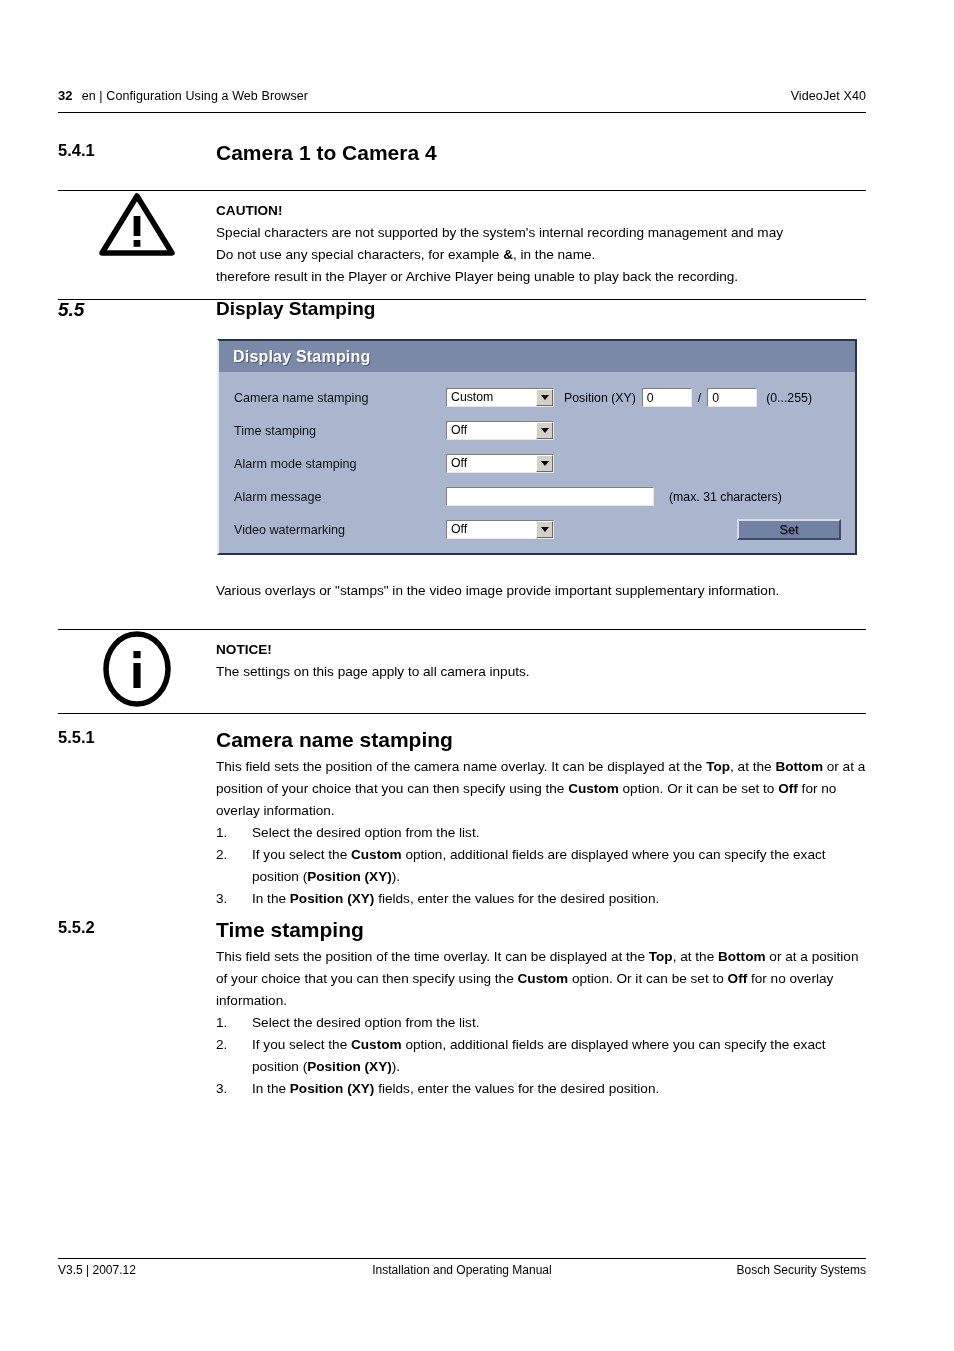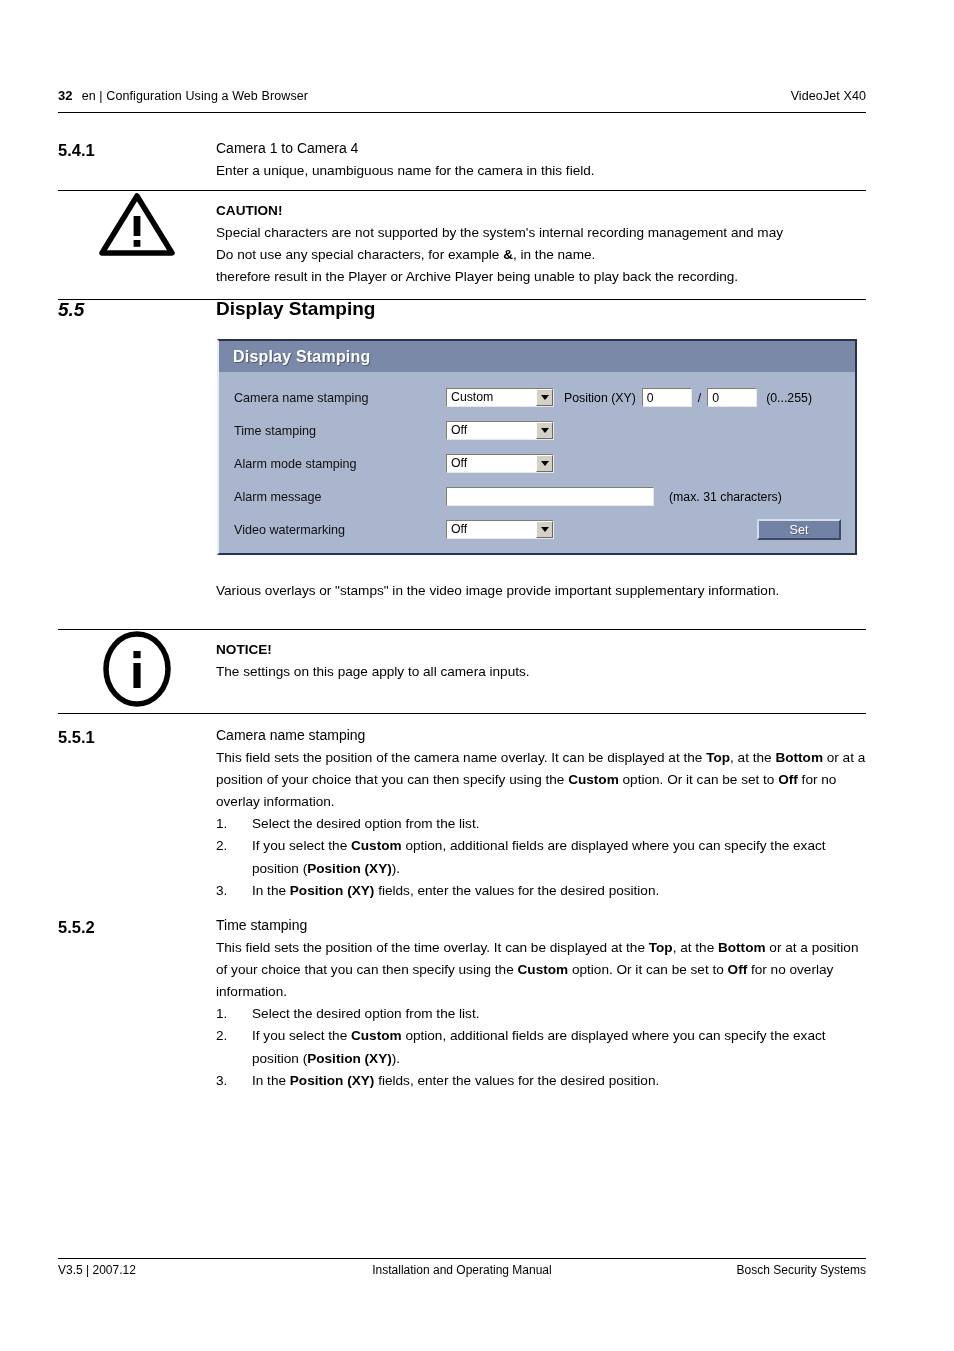--- a/index.html
+++ b/index.html
@@ -34,21 +34,21 @@
   .sec {
     position: absolute; left: 58px; width: 808px;
     display: flex;
   }
   .sec .num {
     width: 158px; flex: 0 0 158px;
     font-weight: bold; font-size: 16.5px; line-height: 1.25;
   }
   .sec .body { flex: 1 1 auto; }
   .sec h3 {
-    margin: 0 0 3px 0; font-size: 14px; font-weight: normal; line-height: 1.22;
+    margin: 0 0 3px 0; font-size: 21px; font-weight: bold; line-height: 1.22;
   }
   .sec h2 {
     margin: 0; font-size: 19px; font-weight: bold; line-height: 1.2;
   }
   .sec .num.big { font-size: 19px; font-style: italic; }
   p.tx {
     margin: 0; font-size: 13.6px; line-height: 22.1px;
   }
 
   
@@ -143,23 +143,23 @@
   }
   .tinput.num { width: 50px; }
   .tinput.msg { width: 208px; }
   .slash { margin: 0 6px; font-size: 12.3px; }
   .rangetx { margin-left: 9px; font-size: 12.3px; }
   .hinttx { margin-left: 15px; font-size: 12.3px; }
 
   
   .setbtn {
     margin-left: auto;
-    width: 84px; height: 21px;
+    width: 104px; height: 21px;
     background: #7182a5;
-    color: #ffffff; font-size: 12.6px;
+    color: #000000; font-size: 12.6px;
     display: flex; align-items: center; justify-content: center;
     border-top: 2px solid #d7dde8; border-left: 2px solid #d7dde8;
     border-right: 2px solid #3d4b6b; border-bottom: 2px solid #3d4b6b;
     text-shadow: 1px 1px 0 rgba(45,55,80,.5);
   }
 
   
   .rule-footer { top: 1258px; }
   .pg-footer {
     position: absolute; left: 58px; top: 1263px; width: 808px;
@@ -182,21 +182,20 @@
       <span>en | Configuration Using a Web Browser</span>
     </div>
     <span>VideoJet X40</span>
   </div>
   <div class="rule rule-header"></div>
 
   <div class="sec" style="top:140px;">
     <div class="num">5.4.1</div>
     <div class="body">
       <h3>Camera 1 to Camera 4</h3>
-      <p class="tx">Enter a unique, unambiguous name for the camera in this field.</p>
     </div>
   </div>
 
   <div class="admon" style="top:190px;">
     <div class="glyph">
       <svg width="78" height="66" viewBox="0 0 78 66" aria-hidden="true">
         <path d="M39 5 L74 62 L4 62 Z" fill="none" stroke="#000" stroke-width="5.5" stroke-linejoin="round"></path>
         <rect x="35.6" y="25" width="6.8" height="20" fill="#000"></rect>
         <rect x="35.6" y="49" width="6.8" height="6.8" fill="#000"></rect>
       </svg>

